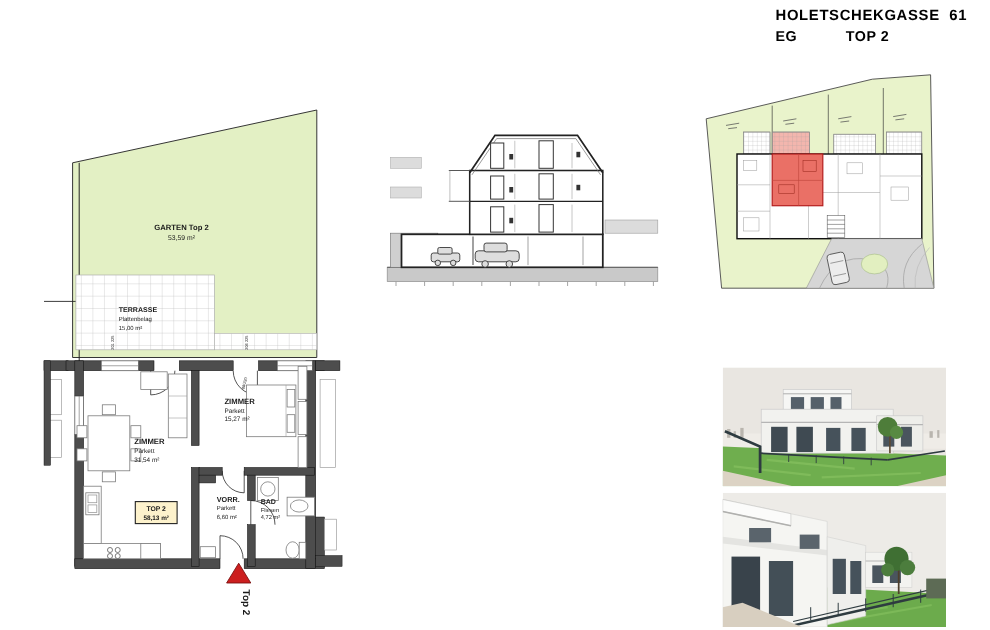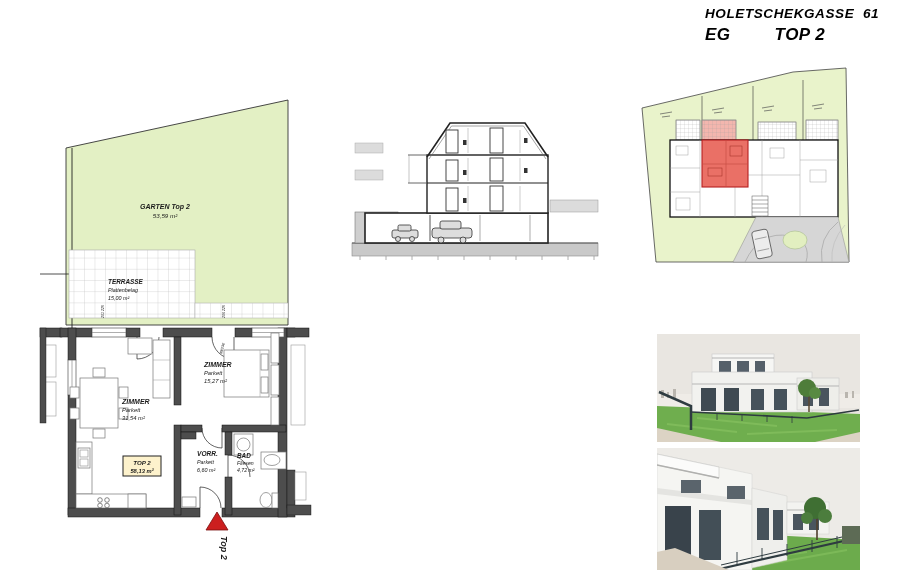--- a/index.html
+++ b/index.html
@@ -1,20 +1,20 @@
 <!DOCTYPE html>
 <html><head>
 <meta charset="utf-8">
 <style>
   html,body{margin:0;padding:0;background:#ffffff;}
   .page{position:relative;width:900px;height:573px;background:#ffffff;overflow:hidden;
-        font-family:"Liberation Sans",sans-serif;color:#111;font-style:italic;}
+        font-family:"Liberation Sans",sans-serif;color:#111;}
   .title-block{position:absolute;left:705px;top:6px;width:192px;}
   .title-line1{font-size:13.5px;font-weight:bold;letter-spacing:.6px;white-space:pre;color:#000;}
-  .title-line2{display:flex;gap:44px;font-size:17px;font-weight:bold;letter-spacing:.5px;margin-top:4px;color:#000;}
+  .title-line2{display:flex;gap:44px;font-size:13px;font-weight:bold;letter-spacing:.5px;margin-top:4px;color:#000;}
   svg{position:absolute;}
   svg text{font-family:"Liberation Sans",sans-serif;fill:#1a1a1a;}
 </style>
 </head>
 <body>
 
 <div class="page">
 
   <div class="title-block">
     <div class="title-line1">HOLETSCHEKGASSE  61</div>

